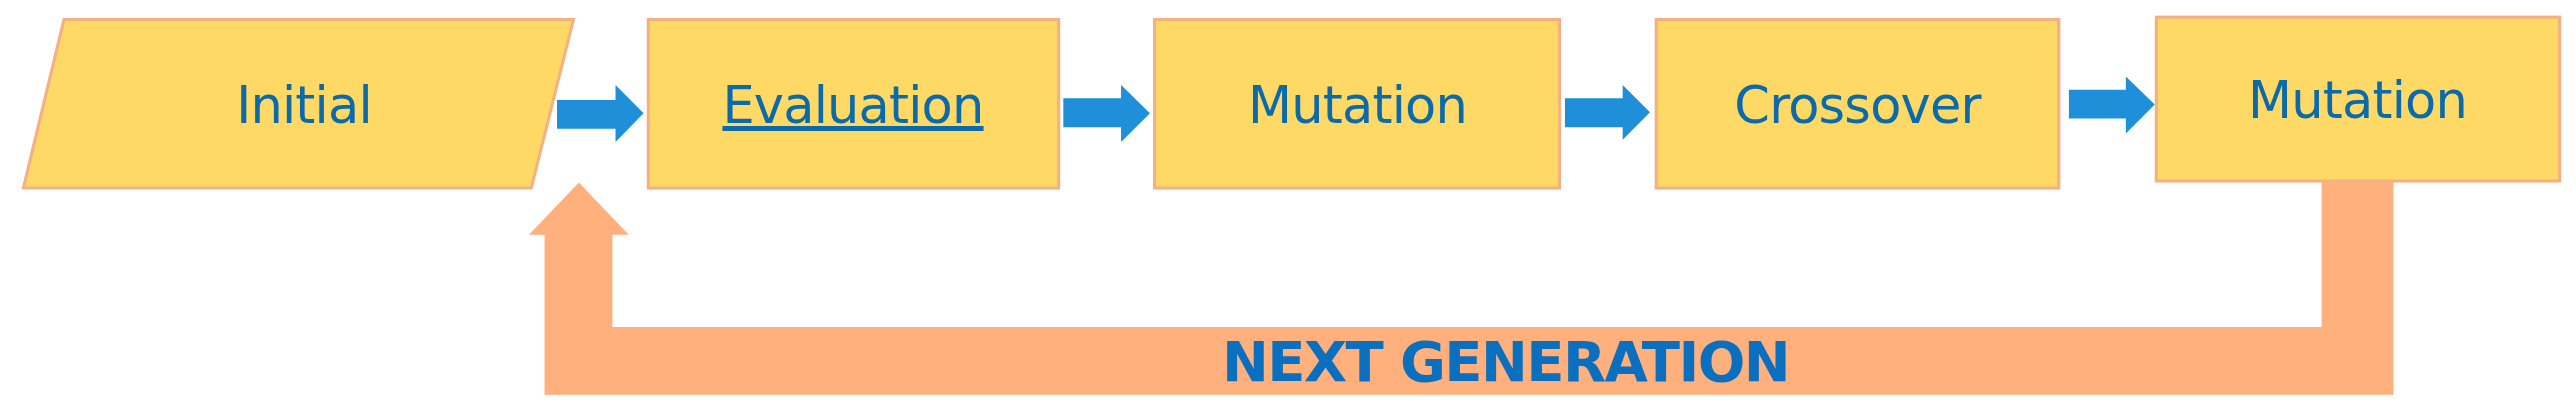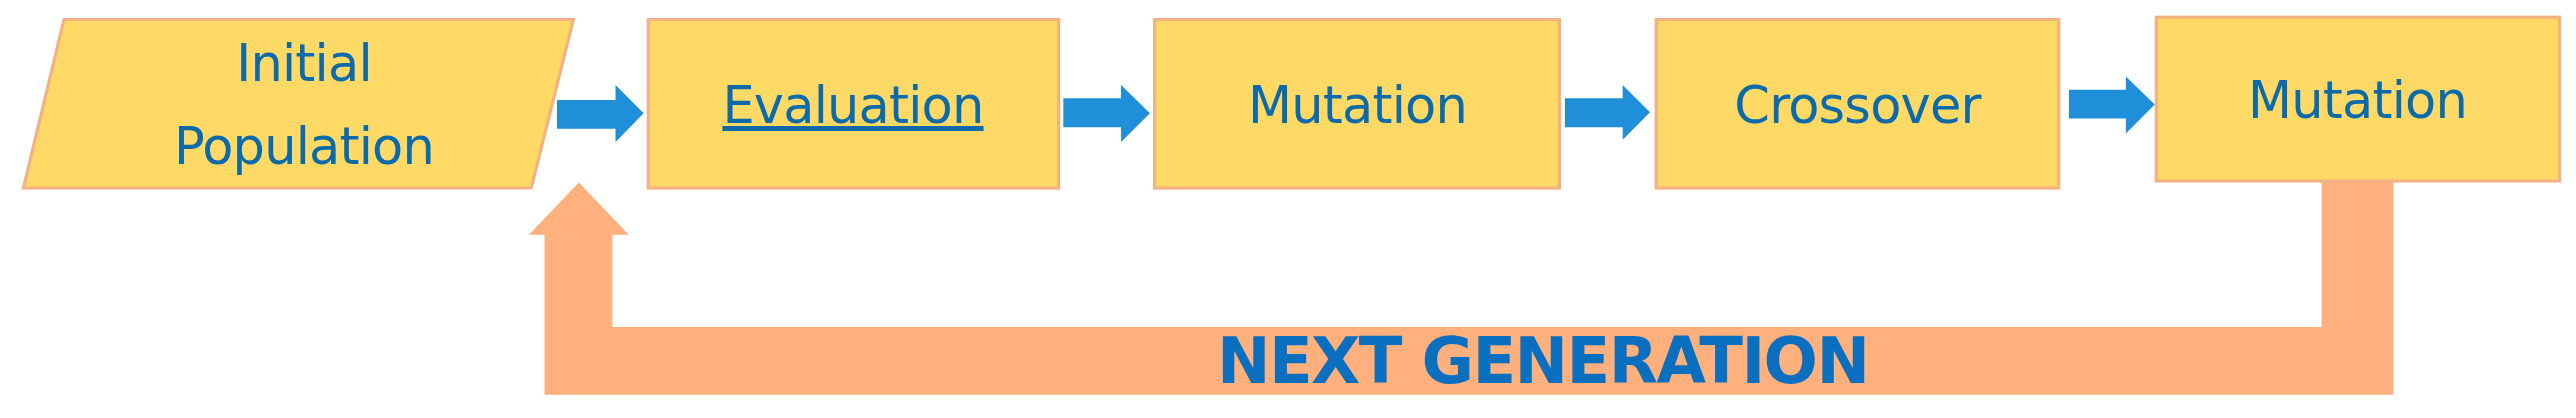--- a/index.html
+++ b/index.html
@@ -16,21 +16,21 @@
     white-space: nowrap;
     display: flex; align-items: center; justify-content: center;
     letter-spacing: -0.8px;
   }
   .label.two-line { flex-direction: column; line-height: 83px; }
   .loop-label {
     position: absolute;
     font-family: "DejaVu Sans", "Liberation Sans", sans-serif;
     font-weight: bold;
     color: #0A6FBF;
-    font-size: 64px;
+    font-size: 56px;
     letter-spacing: -1.6px;
     white-space: nowrap;
     line-height: 67px;
     text-align: center;
   }
 </style>
 </head>
 <body>
 
 <div class="canvas">
@@ -49,21 +49,20 @@
     <rect x="2764" y="22" width="517" height="210" fill="#FFD966" stroke="#F4B183" stroke-width="4"></rect>
 
     <polygon fill="#1E8FD8" points="714,128 789,128 789,109 825,145 789,182 789,165 714,165"></polygon>
     <polygon fill="#1E8FD8" points="1363,126 1437,126 1437,109 1474,145 1437,182 1437,163 1363,163"></polygon>
     <polygon fill="#1E8FD8" points="2006,126 2080,126 2080,109 2115,144 2080,179 2080,163 2006,163"></polygon>
     <polygon fill="#1E8FD8" points="2652,115 2725,115 2725,98 2762,134 2725,171 2725,152 2652,152"></polygon>
   </svg>
 
   <div class="label two-line" style="left:101px; top:23.4px; width:406px; height:164px;">
     <span>Initial</span>
-    <span>Population</span>
   </div>
 
   <div class="label" style="left:648px; top:74px; width:410px; height:62px;text-decoration:underline;">Evaluation</div>
 
   <div class="label" style="left:1155px; top:74px; width:405px; height:62px;">Mutation</div>
 
   <div class="label" style="left:2156px; top:69px; width:403px; height:62px;">Mutation</div>
 
   <div class="label" style="left:1656px; top:74px; width:403px; height:62px;">Crossover</div>
 

